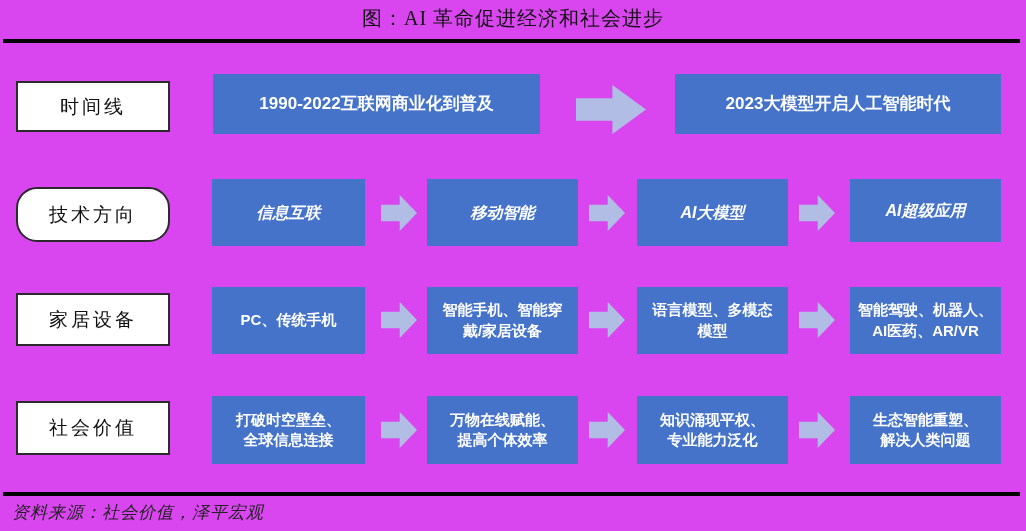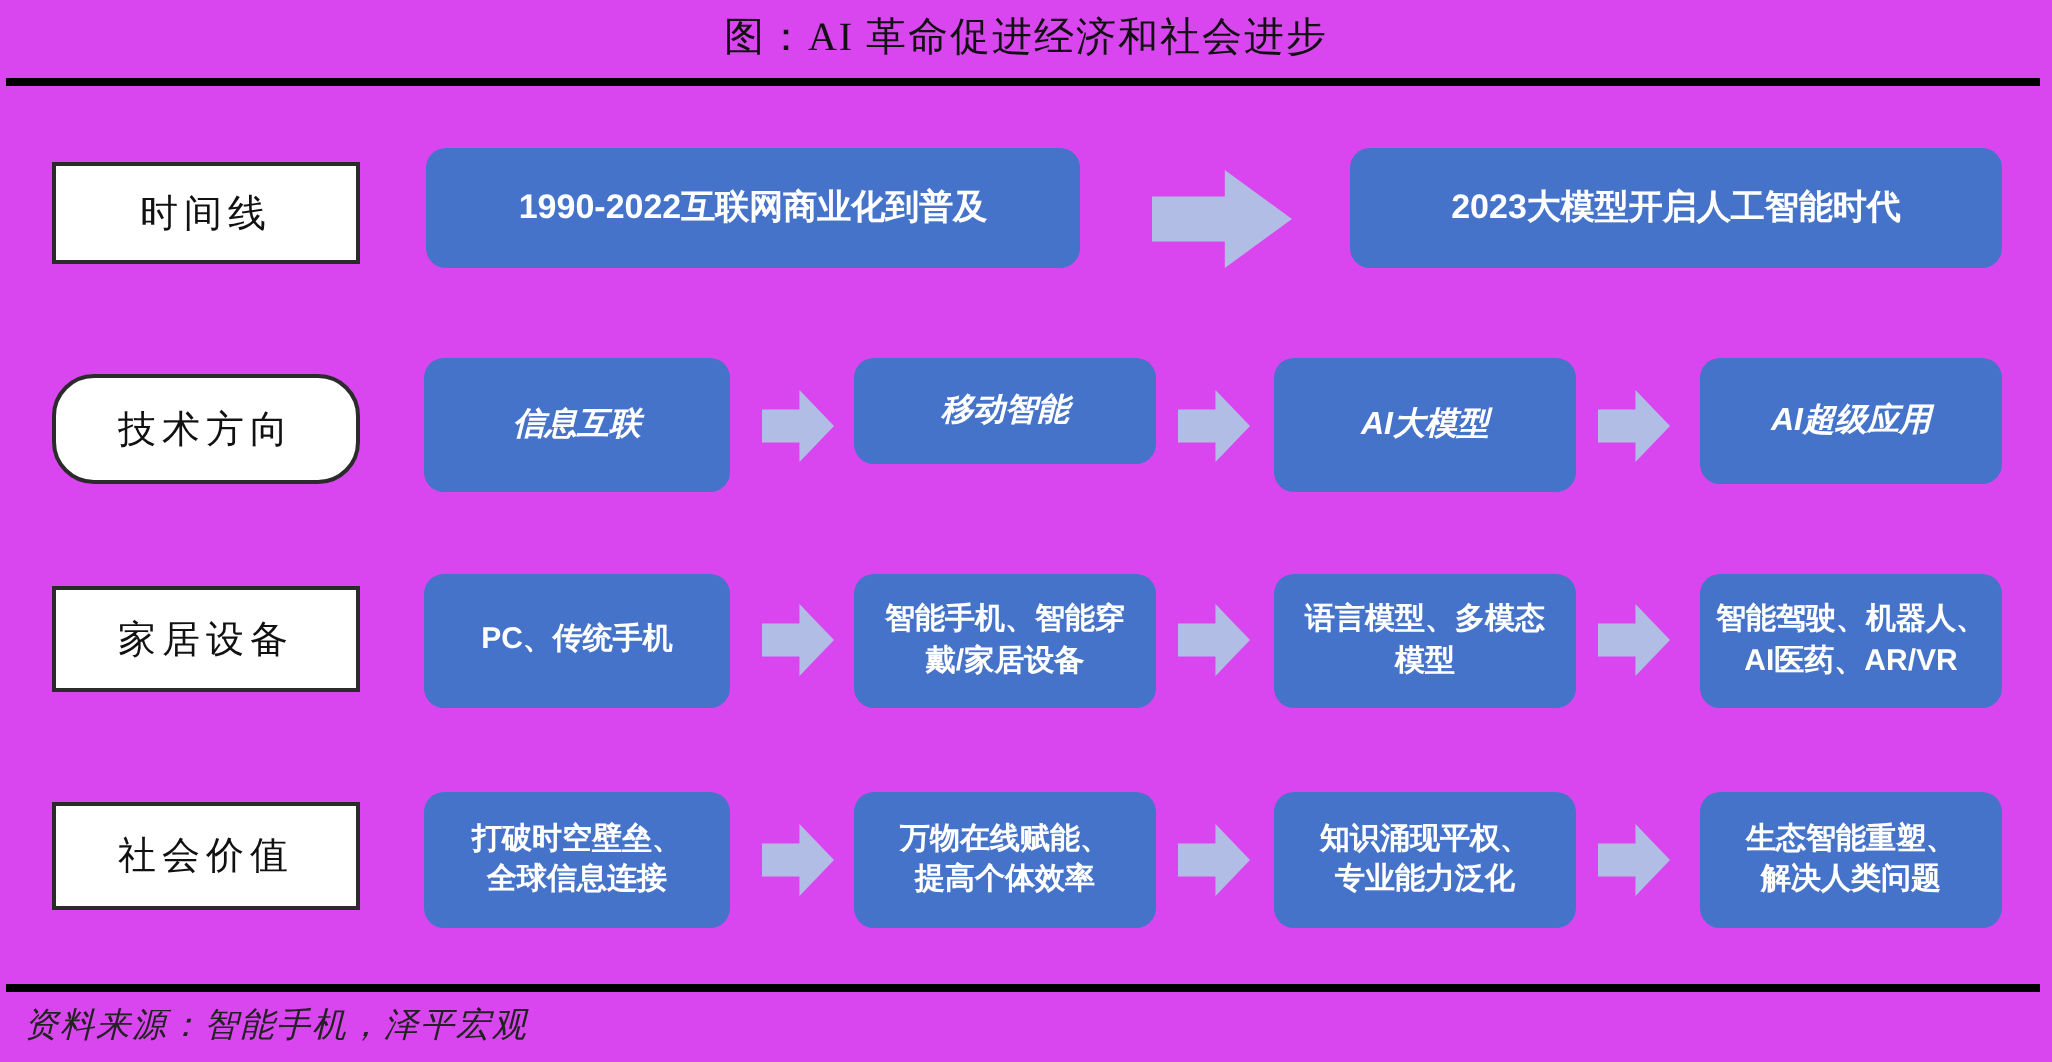--- a/index.html
+++ b/index.html
@@ -31,36 +31,36 @@
   .rule {
     left: 3px;
     width: 1017px;
     height: 4px;
     background: var(--rule-black, #000);
   }
   .rule-top { top: 39px; }
   .rule-bottom { top: 492px; }
 
   .rowlabel {
-    left: 26px;
+    left: 16px;
     width: 154px;
     border: 2px solid #2b2b2b;
     background: #ffffff;
     display: flex;
     align-items: center;
     justify-content: center;
     font-family: Liberation Sans, sans-serif;
     font-size: 19px;
     letter-spacing: 3px;
     color: #111111;
   }
 
   .bluebox {
     background: var(--box-blue, #4573CA);
-    border-radius: 10px;
+    border-radius: 0;
     color: #ffffff;
     display: flex;
     align-items: center;
     justify-content: center;
     text-align: center;
     font-weight: bold;
     white-space: pre-line;
     line-height: 1.35;
     padding: 2px 6px;
   }
@@ -92,21 +92,21 @@
   <div class="abs rule rule-top"></div>
 
   <div class="abs rowlabel" style="top:81px;height:51px;">时间线</div>
   <div class="abs bluebox fs17" style="left:213px;top:74px;width:327px;height:60px;">1990-2022互联网商业化到普及</div>
   <div class="abs arrow" style="left:576px;top:85px;width:70px;height:49px;"></div>
   <div class="abs bluebox fs17" style="left:675px;top:74px;width:326px;height:60px;">2023大模型开启人工智能时代</div>
 
   <div class="abs rowlabel" style="top:187px;height:55px;border-radius:21px;">技术方向</div>
   <div class="abs bluebox fs16" style="left:212px;top:179px;width:153px;height:67px;">信息互联</div>
   <div class="abs arrow" style="left:381px;top:195px;width:36px;height:36px;"></div>
-  <div class="abs bluebox fs16" style="left:427px;top:179px;width:151px;height:53px;">移动智能</div>
+  <div class="abs bluebox fs16" style="left:427px;top:179px;width:151px;height:67px;">移动智能</div>
   <div class="abs arrow" style="left:589px;top:195px;width:36px;height:36px;"></div>
   <div class="abs bluebox fs16" style="left:637px;top:179px;width:151px;height:67px;">AI大模型</div>
   <div class="abs arrow" style="left:799px;top:195px;width:36px;height:36px;"></div>
   <div class="abs bluebox fs16" style="left:850px;top:179px;width:151px;height:63px;">AI超级应用</div>
 
   <div class="abs rowlabel" style="top:293px;height:53px;">家居设备</div>
   <div class="abs bluebox fs15" style="left:212px;top:287px;width:153px;height:67px;">PC、传统手机</div>
   <div class="abs arrow" style="left:381px;top:302px;width:36px;height:36px;"></div>
   <div class="abs bluebox fs15" style="left:427px;top:287px;width:151px;height:67px;">智能手机、智能穿
 戴/家居设备</div>
@@ -124,15 +124,15 @@
   <div class="abs bluebox fs15" style="left:427px;top:396px;width:151px;height:68px;">万物在线赋能、
 提高个体效率</div>
   <div class="abs arrow" style="left:589px;top:412px;width:36px;height:36px;"></div>
   <div class="abs bluebox fs15" style="left:637px;top:396px;width:151px;height:68px;">知识涌现平权、
 专业能力泛化</div>
   <div class="abs arrow" style="left:799px;top:412px;width:36px;height:36px;"></div>
   <div class="abs bluebox fs15" style="left:850px;top:396px;width:151px;height:68px;">生态智能重塑、
 解决人类问题</div>
 
   <div class="abs rule rule-bottom"></div>
-  <div class="abs source">资料来源：智能手机，泽平宏观</div>
+  <div class="abs source">资料来源：社会价值，泽平宏观</div>
 
 </div>
 
 </body></html>

